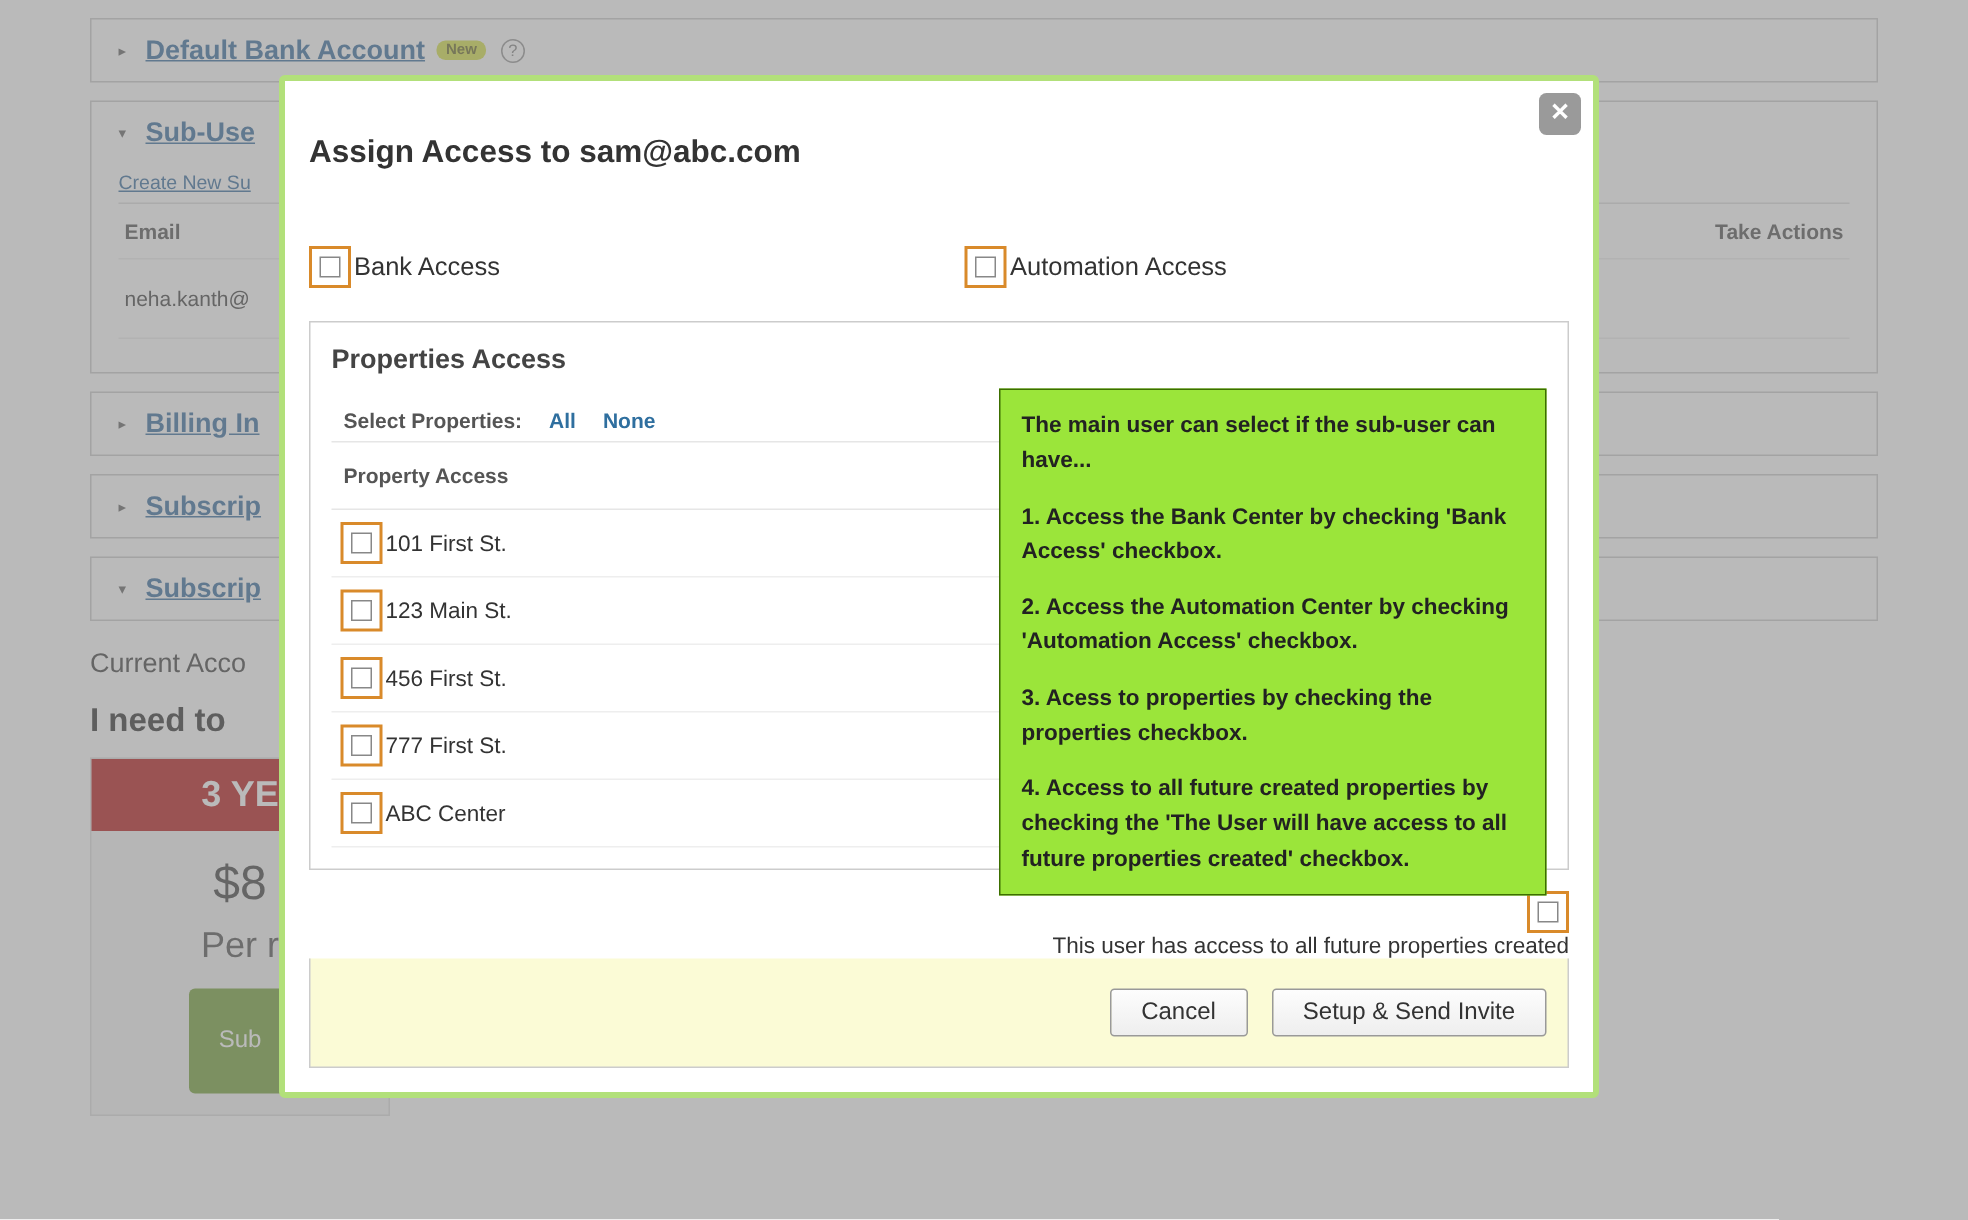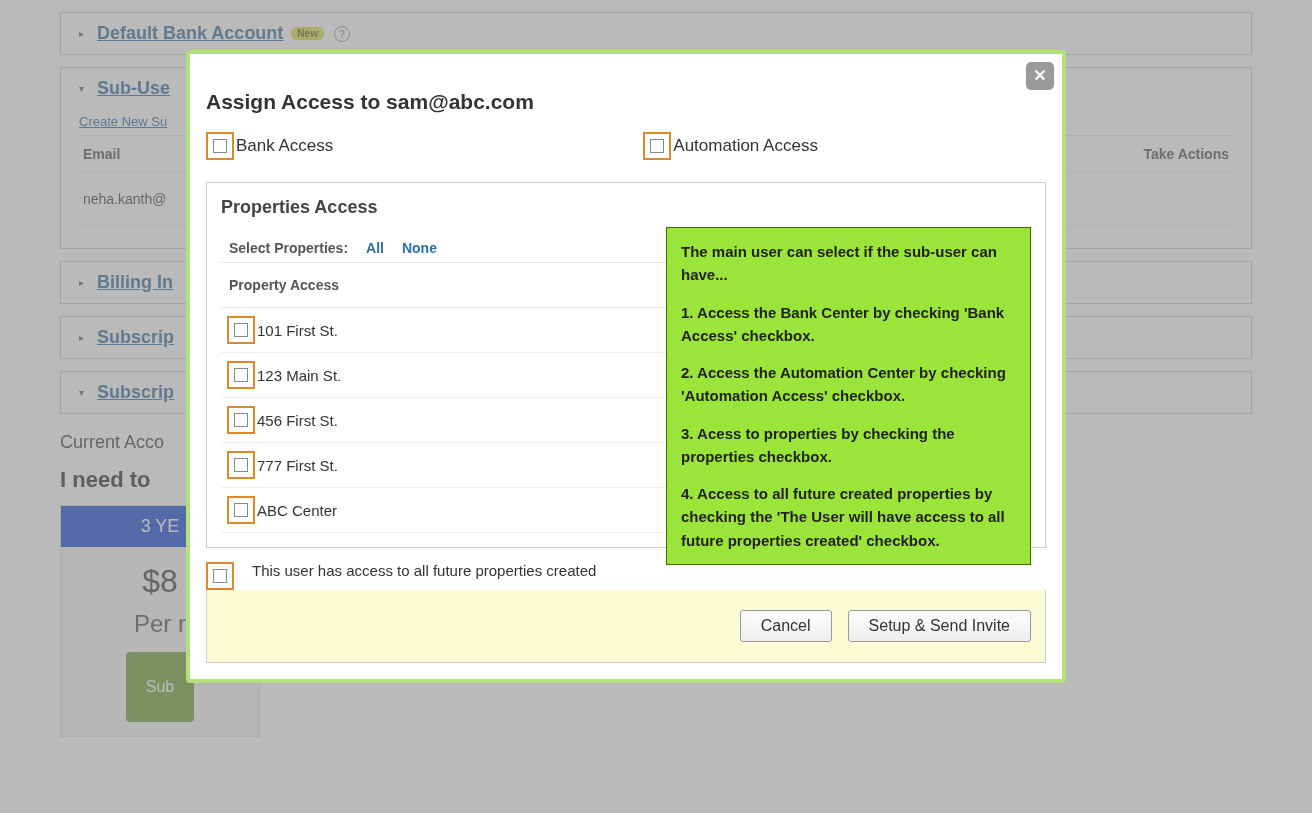--- a/index.html
+++ b/index.html
@@ -94,24 +94,24 @@
     color: #333;
   }
   .plan-card {
     width: 200px;
     margin-top: 12px;
     border: 1px solid #ddd;
     text-align: center;
     background: #f6f6f6;
   }
   .plan-head {
-    background: #1d4ed8;
+    background: #b91c1c;
     color: #fff;
-    font-weight: normal;
-    font-size: 18px;
+    font-weight: bold;
+    font-size: 24px;
     padding: 10px;
   }
   .plan-price { font-size: 32px; color: #444; margin-top: 16px; }
   .plan-per { font-size: 24px; color: #555; margin-top: 10px; }
   .plan-btn {
     background: #77a33a;
     color: #fff;
     border: none;
     border-radius: 4px;
     padding: 26px 20px;
@@ -158,20 +158,21 @@
   }
   .top-checks {
     display: flex;
     gap: 310px;
     margin-bottom: 22px;
   }
   .cb-wrap {
     display: flex;
     align-items: center;
     gap: 2px;
+    margin-top: 32px;
   }
   .cb {
     width: 28px;
     height: 28px;
     border: 2px solid #d98a2a;
     display: flex;
     align-items: center;
     justify-content: center;
     flex-shrink: 0;
   }
@@ -216,23 +217,24 @@
     display: flex;
     align-items: center;
     gap: 2px;
     padding: 8px 6px;
     border-bottom: 1px solid #eee;
   }
   .prop-row:last-of-type { border-bottom: none; }
   .prop-name { color: #333; font-size: 15px; }
   .future-row {
     display: flex;
-    align-items: flex-start;
-    gap: 18px;
+    align-items: flex-end;
+    gap: 0;
     margin-top: 14px;
+    flex-direction: column;
   }
   .callout {
     position: absolute;
     right: 14px;
     top: 44px;
     width: 365px;
     background: #9be53a;
     border: 1px solid #3c6e00;
     padding: 12px 14px;
     color: #222;

